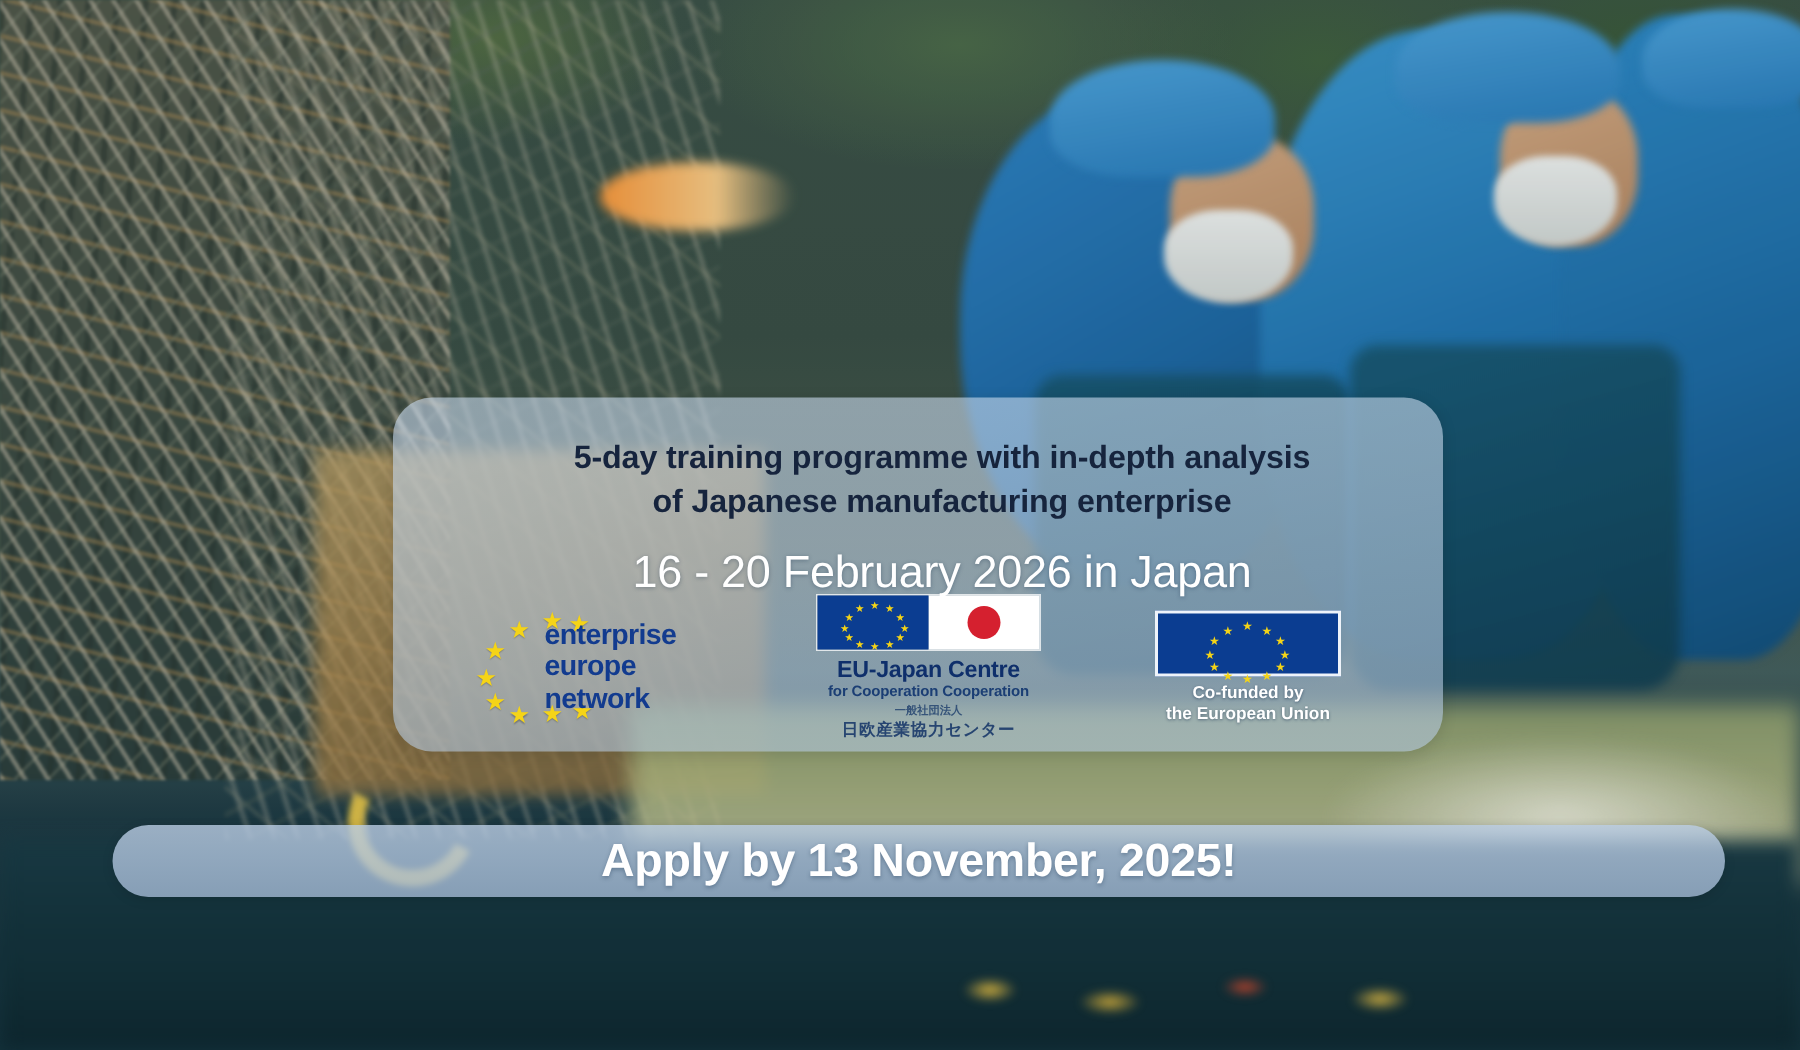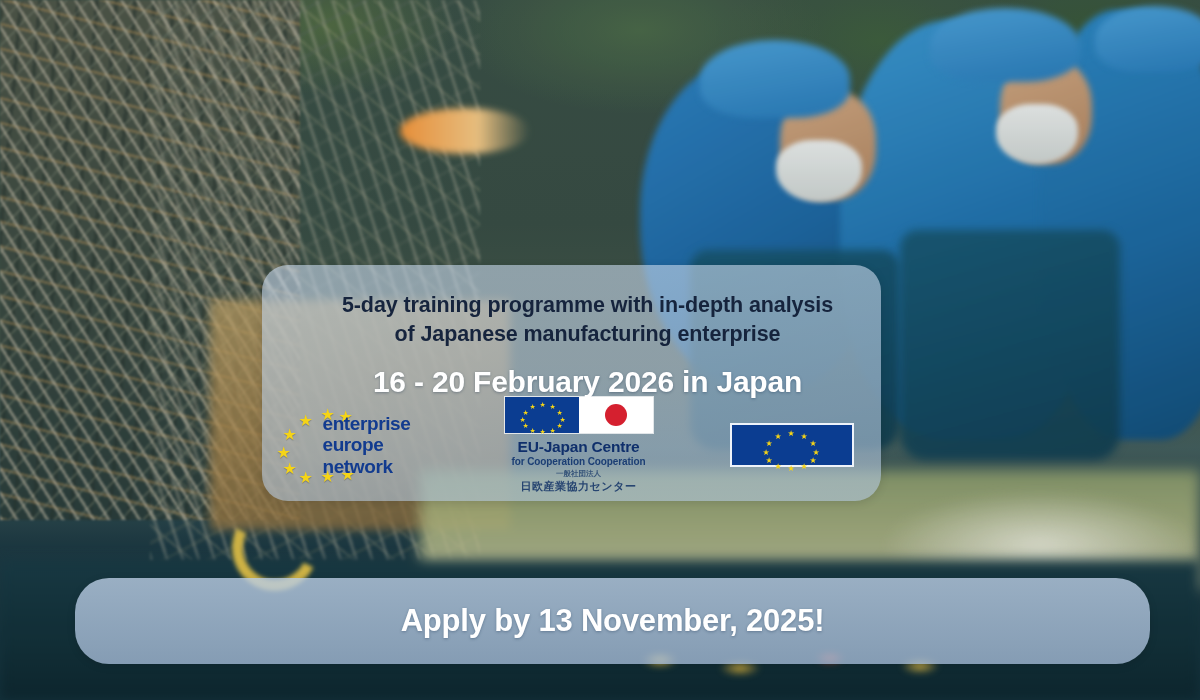--- a/index.html
+++ b/index.html
@@ -118,33 +118,33 @@
     -webkit-text-stroke:4px #4a4a4a;
     paint-order:stroke fill;
     text-shadow:0 5px 7px rgba(0,0,0,.45);
     pointer-events:none;
   }
   .headline .l1{display:block;font-size:76px;}
   .headline .l2{display:block;font-size:76px;margin-top:12px;}
 
   
   .panel{
-    position:absolute;left:262px;top:265px;width:619px;height:236px;
+    position:absolute;left:262px;top:265px;width:700px;height:236px;
     background:linear-gradient(180deg,rgba(196,213,232,.62),rgba(176,197,221,.60));
     border-radius:26px;
     box-shadow:0 2px 10px rgba(0,0,0,.12);
     padding-left:32px;
   }
   .panel-sub{
     margin:26px 28px 0;text-align:center;color:#16243d;
     font-weight:700;font-size:21.5px;line-height:1.35;letter-spacing:-.1px;
   }
   .panel-dates{
     margin:16px 0 0;text-align:center;color:#ffffff;
-    font-weight:700;font-size:30px;letter-spacing:-.2px;
+    font-weight:400;font-size:30px;letter-spacing:-.2px;
     text-shadow:0 1px 3px rgba(18,40,70,.35);
   }
 
   
   .logos{
     position:absolute;left:0;right:0;bottom:10px;height:92px;
     display:flex;align-items:center;justify-content:center;gap:54px;
   }
 
   
@@ -171,21 +171,21 @@
   
   .cofund{width:150px;text-align:center;}
   .cofund-flag{width:124px;height:44px;margin:0 auto;background:#0b3d91;
     border:2px solid #eef3fa;position:relative;}
   .cofund-flag i{position:absolute;color:#f5d417;font-size:8px;line-height:1;font-style:normal;}
   .cofund-txt{margin-top:5px;color:#ffffff;font-weight:700;font-size:11.5px;line-height:1.18;
     text-shadow:0 1px 2px rgba(12,35,70,.5);}
 
   
   .apply{
-    position:absolute;left:75px;top:578px;width:1075px;height:86px;
+    position:absolute;left:75px;top:550px;width:1075px;height:48px;
     background:linear-gradient(180deg,rgba(186,205,228,.80),rgba(166,188,216,.78));
     border-radius:34px;
     display:flex;align-items:center;justify-content:center;
     box-shadow:0 2px 8px rgba(0,0,0,.12);
   }
   .apply-text{
     color:#ffffff;font-weight:700;font-size:31px;letter-spacing:-.2px;
     text-shadow:0 1px 3px rgba(20,45,75,.35);
   }
 </style>
@@ -288,20 +288,24 @@
           <i style="left:81px;top:24px;">★</i>
           <i style="left:78px;top:32px;">★</i>
           <i style="left:69px;top:38px;">★</i>
           <i style="left:56px;top:40px;">★</i>
           <i style="left:43px;top:38px;">★</i>
           <i style="left:34px;top:32px;">★</i>
           <i style="left:31px;top:24px;">★</i>
           <i style="left:34px;top:15px;">★</i>
           <i style="left:43px;top:8px;">★</i>
         </div>
+        <div class="cofund-txt">
+          <div>Co-funded by</div>
+          <div>the European Union</div>
+        </div>
       </div>
 
     </div>
   </div>
 
   <div class="apply">
     <span class="apply-text">Apply by 13 November, 2025!</span>
   </div>
 
 </div>

